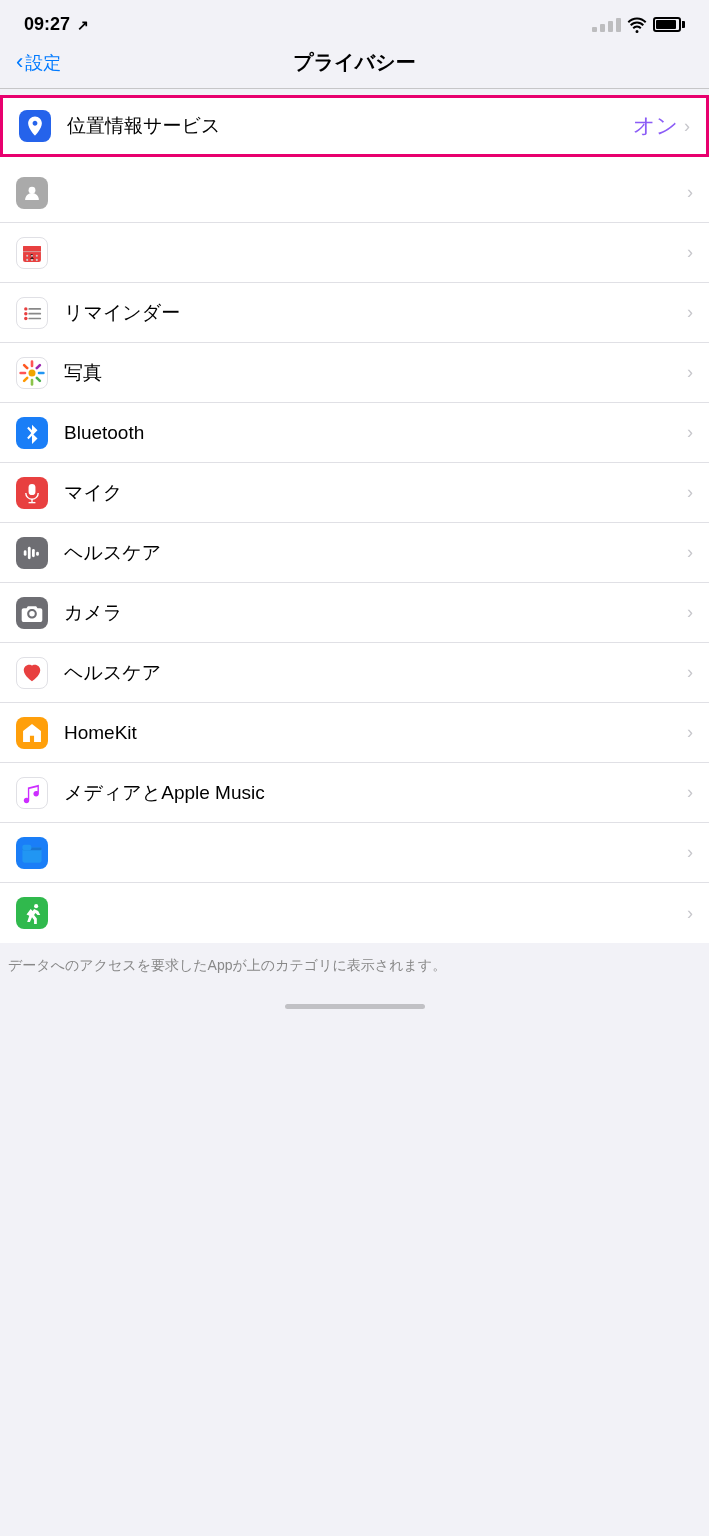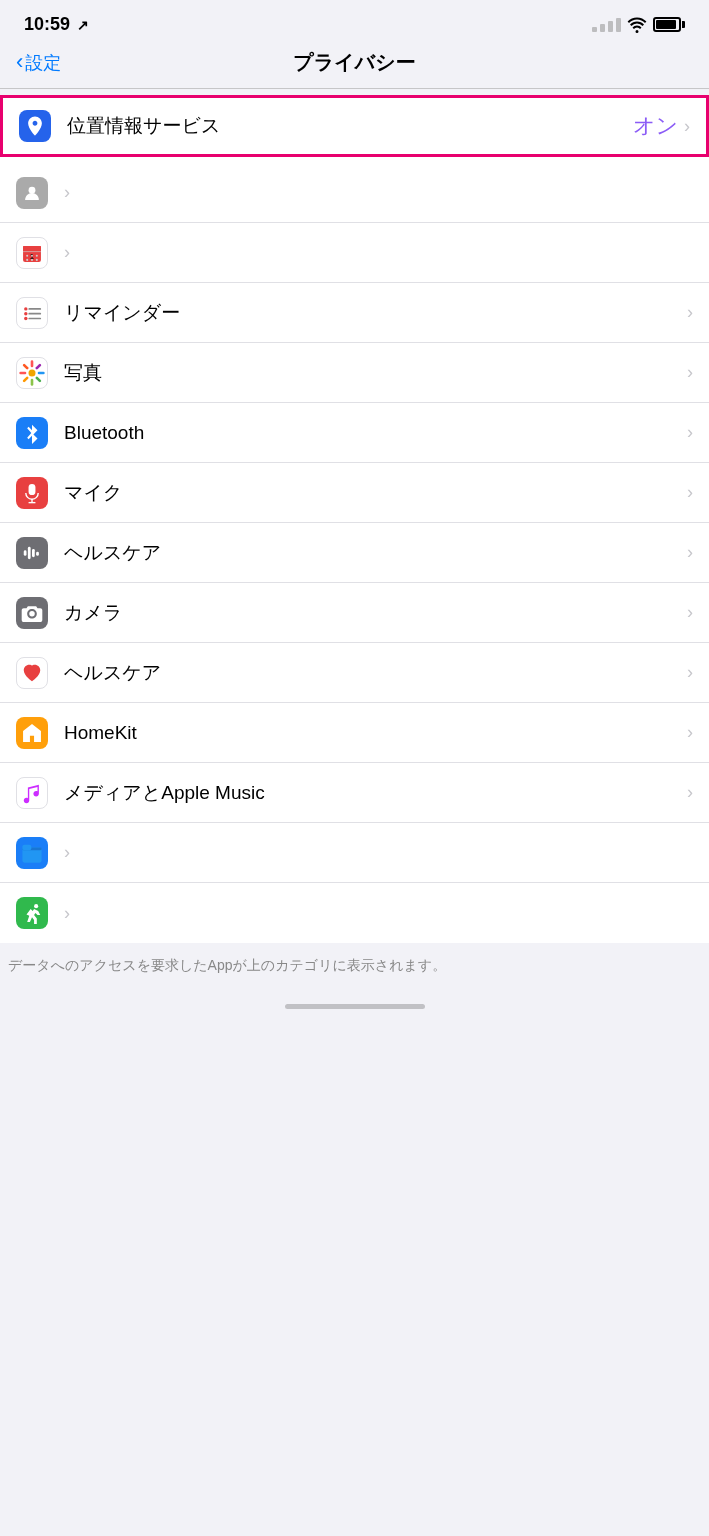--- a/index.html
+++ b/index.html
@@ -111,20 +111,21 @@
     }
 
     .settings-row {
       display: flex;
       align-items: center;
       padding: 12px 16px;
       background: #fff;
       border-bottom: 1px solid #e0e0e5;
       min-height: 60px;
       cursor: pointer;
+      justify-content: space-between;
     }
     .settings-row:last-child {
       border-bottom: none;
     }
     .row-icon {
       width: 32px;
       height: 32px;
       border-radius: 8px;
       display: flex;
       align-items: center;
@@ -167,21 +168,21 @@
       background: #000;
       border-radius: 3px;
       opacity: 0.2;
     }
   </style>
 </head>
 <body>
 
 <div class="status-bar">
   <div class="status-time">
-    <span>10:59</span>
+    <span>09:27</span>
     <span style="font-size:14px; margin-left:2px;">↗</span>
   </div>
   <div class="status-icons">
     <div class="signal-dots">
       <span></span>
         <span></span>
         <span></span>
         <span></span>
     </div>
     <svg width="20" height="16" viewBox="0 0 20 16">

